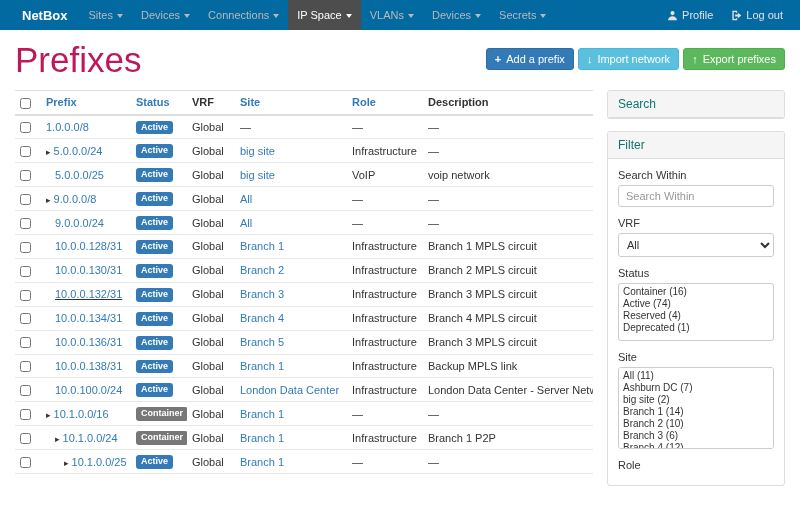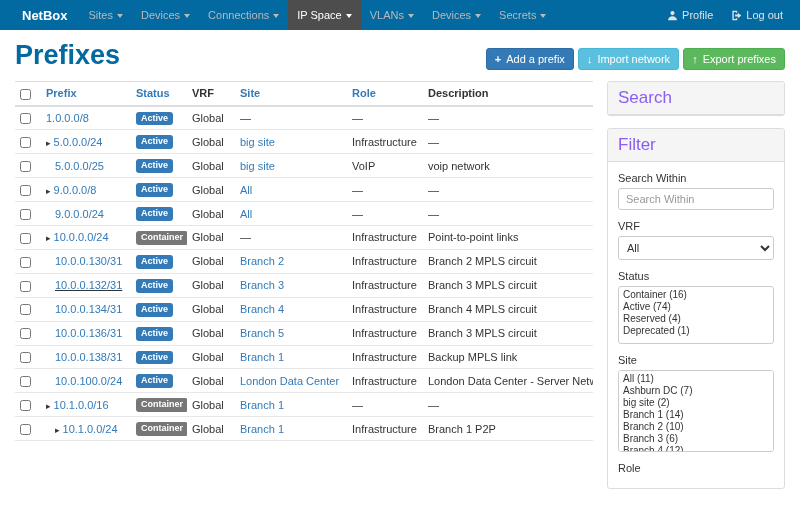--- a/index.html
+++ b/index.html
@@ -19,21 +19,21 @@
   .nav-right{margin-left:auto;padding-right:8px}
   .nav-right .nav-item{color:#e2e2e2}
   .caret{width:0;height:0;border-left:3px solid transparent;border-right:3px solid transparent;
     border-top:4px solid currentColor;display:inline-block;margin-top:1px}
   .nav-icon{width:11px;height:11px;fill:currentColor}
   .nav-icon.stroked{fill:none;stroke:currentColor;stroke-width:2}
 
   
   .container{padding:2px 15px 0}
   .page-header{display:flex;align-items:flex-start;justify-content:space-between;margin:8px 0 10px}
-  h1{font-size:27px;font-weight:700;color:#0369a1}
+  h1{font-size:35px;font-weight:400;color:#be185d}
   .btn-row{display:flex;gap:4px;margin-top:8px}
   .btn{display:inline-flex;align-items:center;gap:5px;border-radius:3px;color:#fff;
     font-size:11px;padding:4px 8px;border:1px solid transparent;cursor:pointer}
   .btn-primary{background:#337ab7;border-color:#2e6da4}
   .btn-info{background:#5bc0de;border-color:#46b8da}
   .btn-success{background:#5cb85c;border-color:#4cae4c}
   .btn-glyph{font-size:11px;font-weight:bold;line-height:1}
   .content{display:flex;gap:14px;align-items:flex-start}
   .main{flex:1;min-width:0}
   .sidebar{width:178px;flex:none}
@@ -44,22 +44,22 @@
   td{padding:4px 5px;border-bottom:1px solid #e7e7e7;white-space:nowrap;overflow:hidden;color:#333}
   input[type=checkbox]{width:11px;height:11px;margin:0;vertical-align:middle}
   .badge{display:inline-block;min-width:34px;text-align:center;padding:2px 5px;font-size:9px;
     font-weight:bold;color:#fff;border-radius:3px;line-height:1.1}
   .badge-active{background:#337ab7}
   .badge-container{background:#777}
   .expand-arrow{color:#333;font-size:9px;margin-right:3px;cursor:pointer}
 
   
   .panel{border:1px solid #ddd;border-radius:3px;margin-bottom:12px;background:#fff}
-  .panel-heading{background:#f5f5f5;border-bottom:1px solid #ddd;padding:6px 10px;font-size:17px;
-    color:#8b5cf6;border-radius:3px 3px 0 0}
+  .panel-heading{background:#f5f5f5;border-bottom:1px solid #ddd;padding:6px 10px;font-size:12px;
+    color:#0f766e;border-radius:3px 3px 0 0}
   .panel-body{padding:10px}
   .input-group{display:flex}
   .input-group input{flex:1;min-width:0;border:1px solid #ccc;border-right:none;
     border-radius:3px 0 0 3px;padding:4px 7px;font-size:11px;font-family:inherit}
   .search-btn{width:30px;height:25px;background:#337ab7;border:1px solid #2e6da4;
     border-radius:0 3px 3px 0;display:flex;align-items:center;justify-content:center;cursor:pointer}
   .search-btn svg{width:12px;height:12px;stroke:#fff;fill:none;stroke-width:2}
   .filter-label{display:block;font-size:11px;color:#333;margin:10px 0 4px}
   .filter-label.first{margin-top:0}
   .text-input{width:100%;border:1px solid #ccc;border-radius:3px;padding:4px 7px;
@@ -212,26 +212,26 @@
               <td><input type="checkbox" style=""></td>
               <td style="padding-left: 14px;"><a href="#">9.0.0.0/24</a></td>
               <td><span class="badge badge-active">Active</span></td>
               <td>Global</td>
               <td><a href="#">All</a></td>
               <td>—</td>
               <td>—</td>
             </tr>
             <tr>
               <td><input type="checkbox" style=""></td>
-              <td style="padding-left: 5px;"><span class="expand-arrow">▸</span><a href="#">10.0.0.0/24</a></td>
-              <td><span class="badge badge-container">Container</span></td>
-              <td>Global</td>
-              <td>—</td>
-              <td>Infrastructure</td>
-              <td>Point-to-point links</td>
+              <td style="padding-left: 14px;"><a href="#">10.0.0.128/31</a></td>
+              <td><span class="badge badge-active">Active</span></td>
+              <td>Global</td>
+              <td><a href="#">Branch 1</a></td>
+              <td>Infrastructure</td>
+              <td>Branch 1 MPLS circuit</td>
             </tr>
             <tr>
               <td><input type="checkbox" style=""></td>
               <td style="padding-left: 14px;"><a href="#">10.0.0.130/31</a></td>
               <td><span class="badge badge-active">Active</span></td>
               <td>Global</td>
               <td><a href="#">Branch 2</a></td>
               <td>Infrastructure</td>
               <td>Branch 2 MPLS circuit</td>
             </tr>
@@ -290,20 +290,29 @@
               <td>—</td>
             </tr>
             <tr>
               <td><input type="checkbox" style=""></td>
               <td style="padding-left: 14px;"><span class="expand-arrow">▸</span><a href="#">10.1.0.0/24</a></td>
               <td><span class="badge badge-container">Container</span></td>
               <td>Global</td>
               <td><a href="#">Branch 1</a></td>
               <td>Infrastructure</td>
               <td>Branch 1 P2P</td>
+            </tr>
+            <tr>
+              <td><input type="checkbox" style=""></td>
+              <td style="padding-left: 23px;"><span class="expand-arrow">▸</span><a href="#">10.1.0.0/25</a></td>
+              <td><span class="badge badge-active">Active</span></td>
+              <td>Global</td>
+              <td><a href="#">Branch 1</a></td>
+              <td>—</td>
+              <td>—</td>
             </tr>
           </tbody>
       </table>
     </div>
 
     <div class="sidebar">
       <div class="panel">
         <div class="panel-heading">Search</div>
       </div>
 

